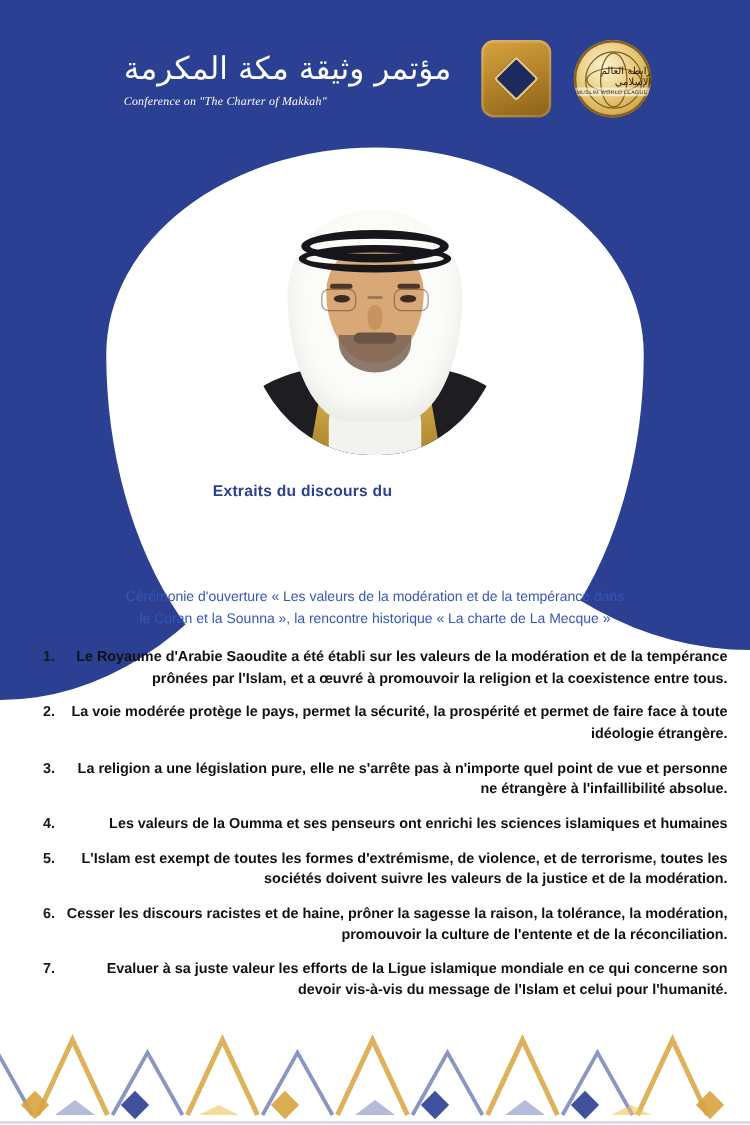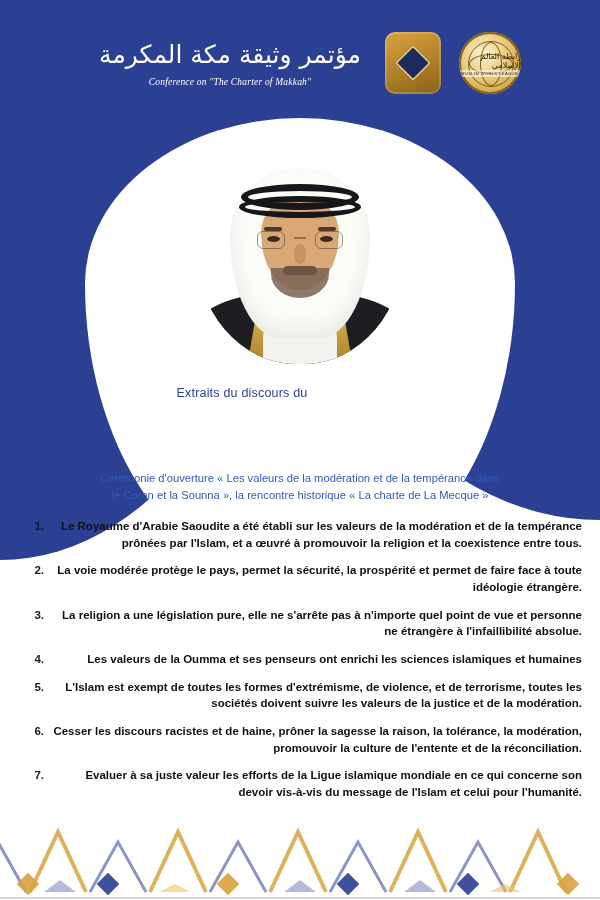--- a/index.html
+++ b/index.html
@@ -67,21 +67,20 @@
     top: 0; left: 0;
     width: 600px;
     height: 126px;
     display: flex;
     align-items: center;
     justify-content: center;
     gap: 18px;
     z-index: 6;
   }
   .conf-block {
-    text-align: center;
     color: #ffffff;
     margin-right: 6px;
     margin-left: 20px;
   }
   .conf-arabic {
     font-family: "DejaVu Sans", sans-serif;
     font-size: 25px;
     letter-spacing: 1px;
     direction: rtl;
     line-height: 1.25;
@@ -309,21 +308,21 @@
   }
 
   
   .excerpt {
     position: absolute;
     top: 386px;
     width: 484px;
     text-align: center;
     color: #2b3f93;
     font-size: 12.5px;
-    font-weight: normal;
+    font-weight: bold;
     letter-spacing: .2px;
     z-index: 8;
   }
   .name-banner {
     position: absolute;
     top: 410px;
     left: 50%;
     transform: translateX(-50%);
     width: 344px;
     height: 40px;

